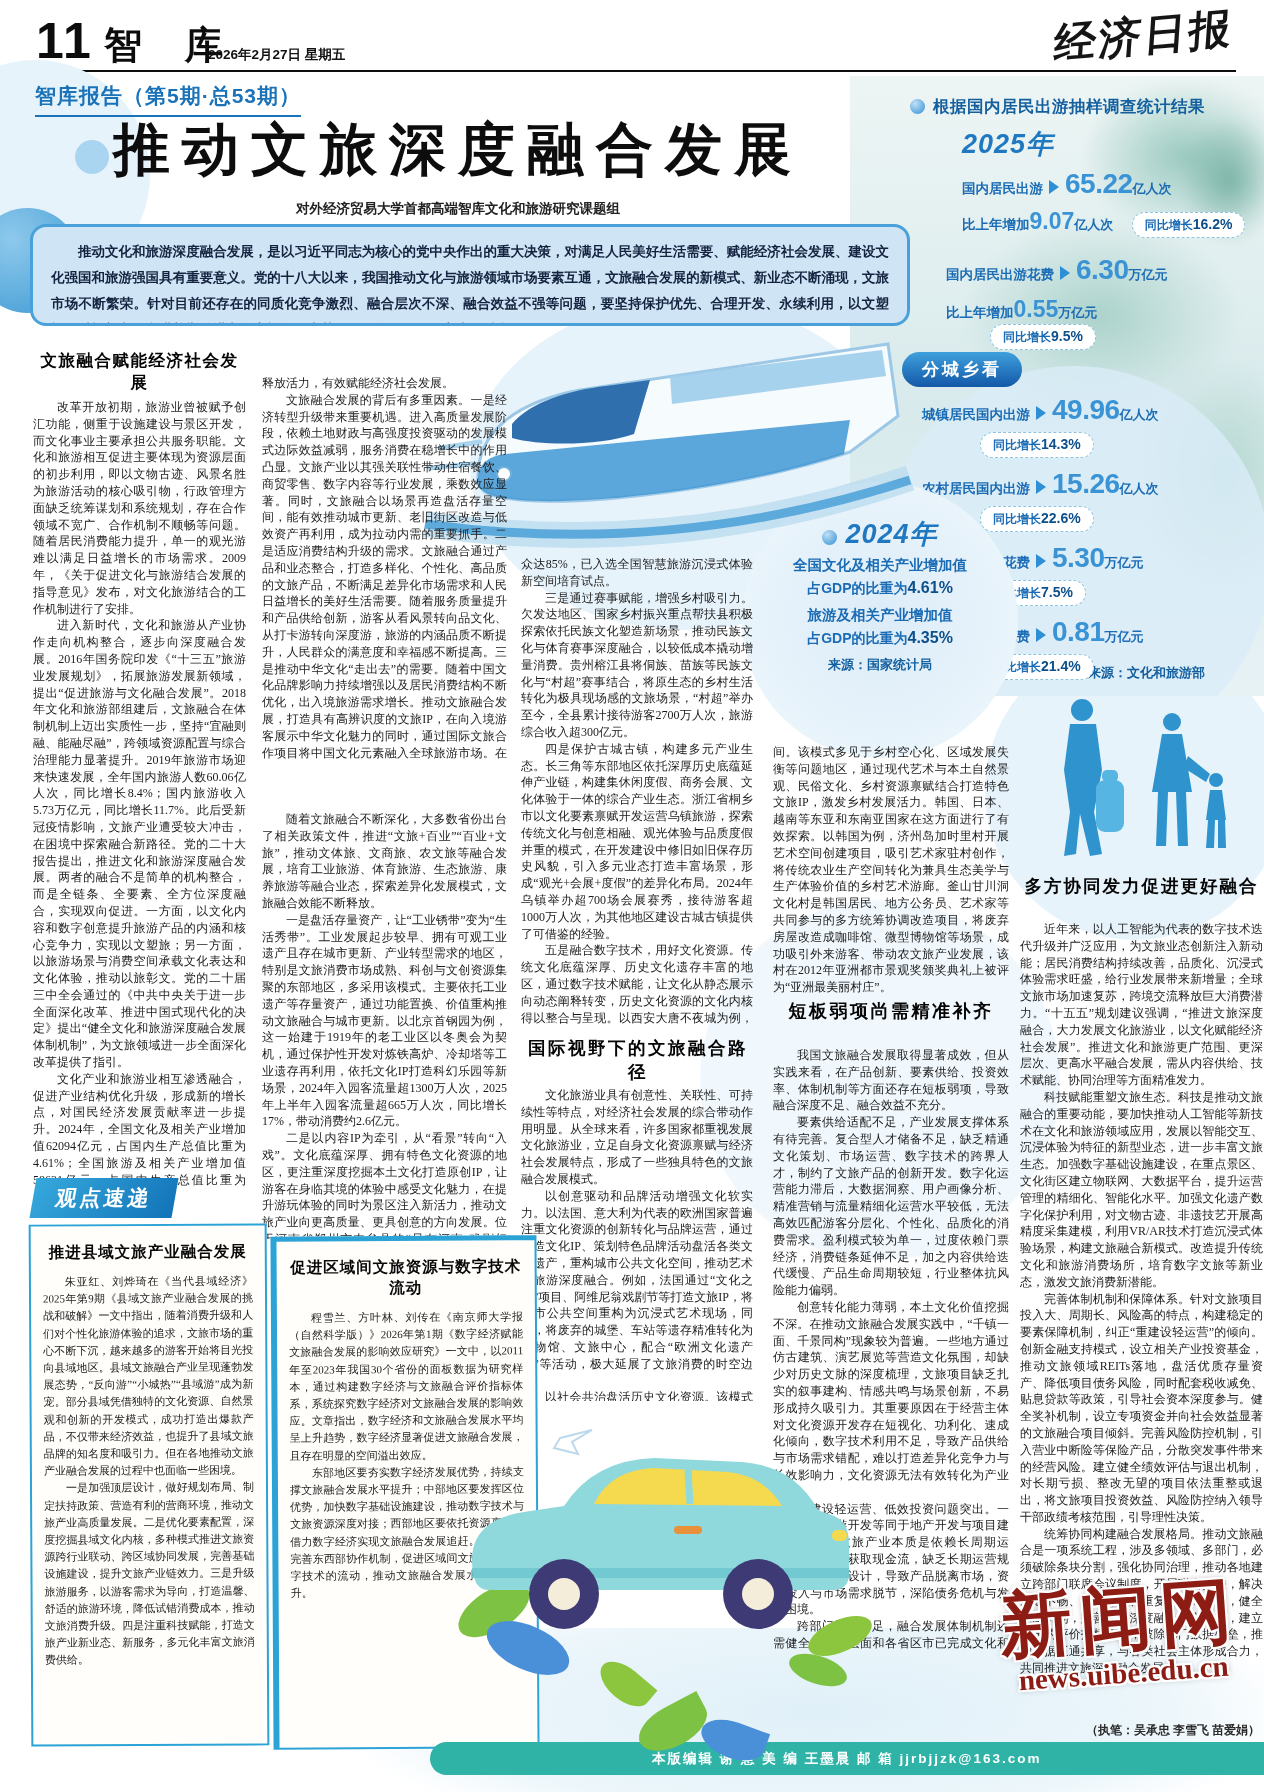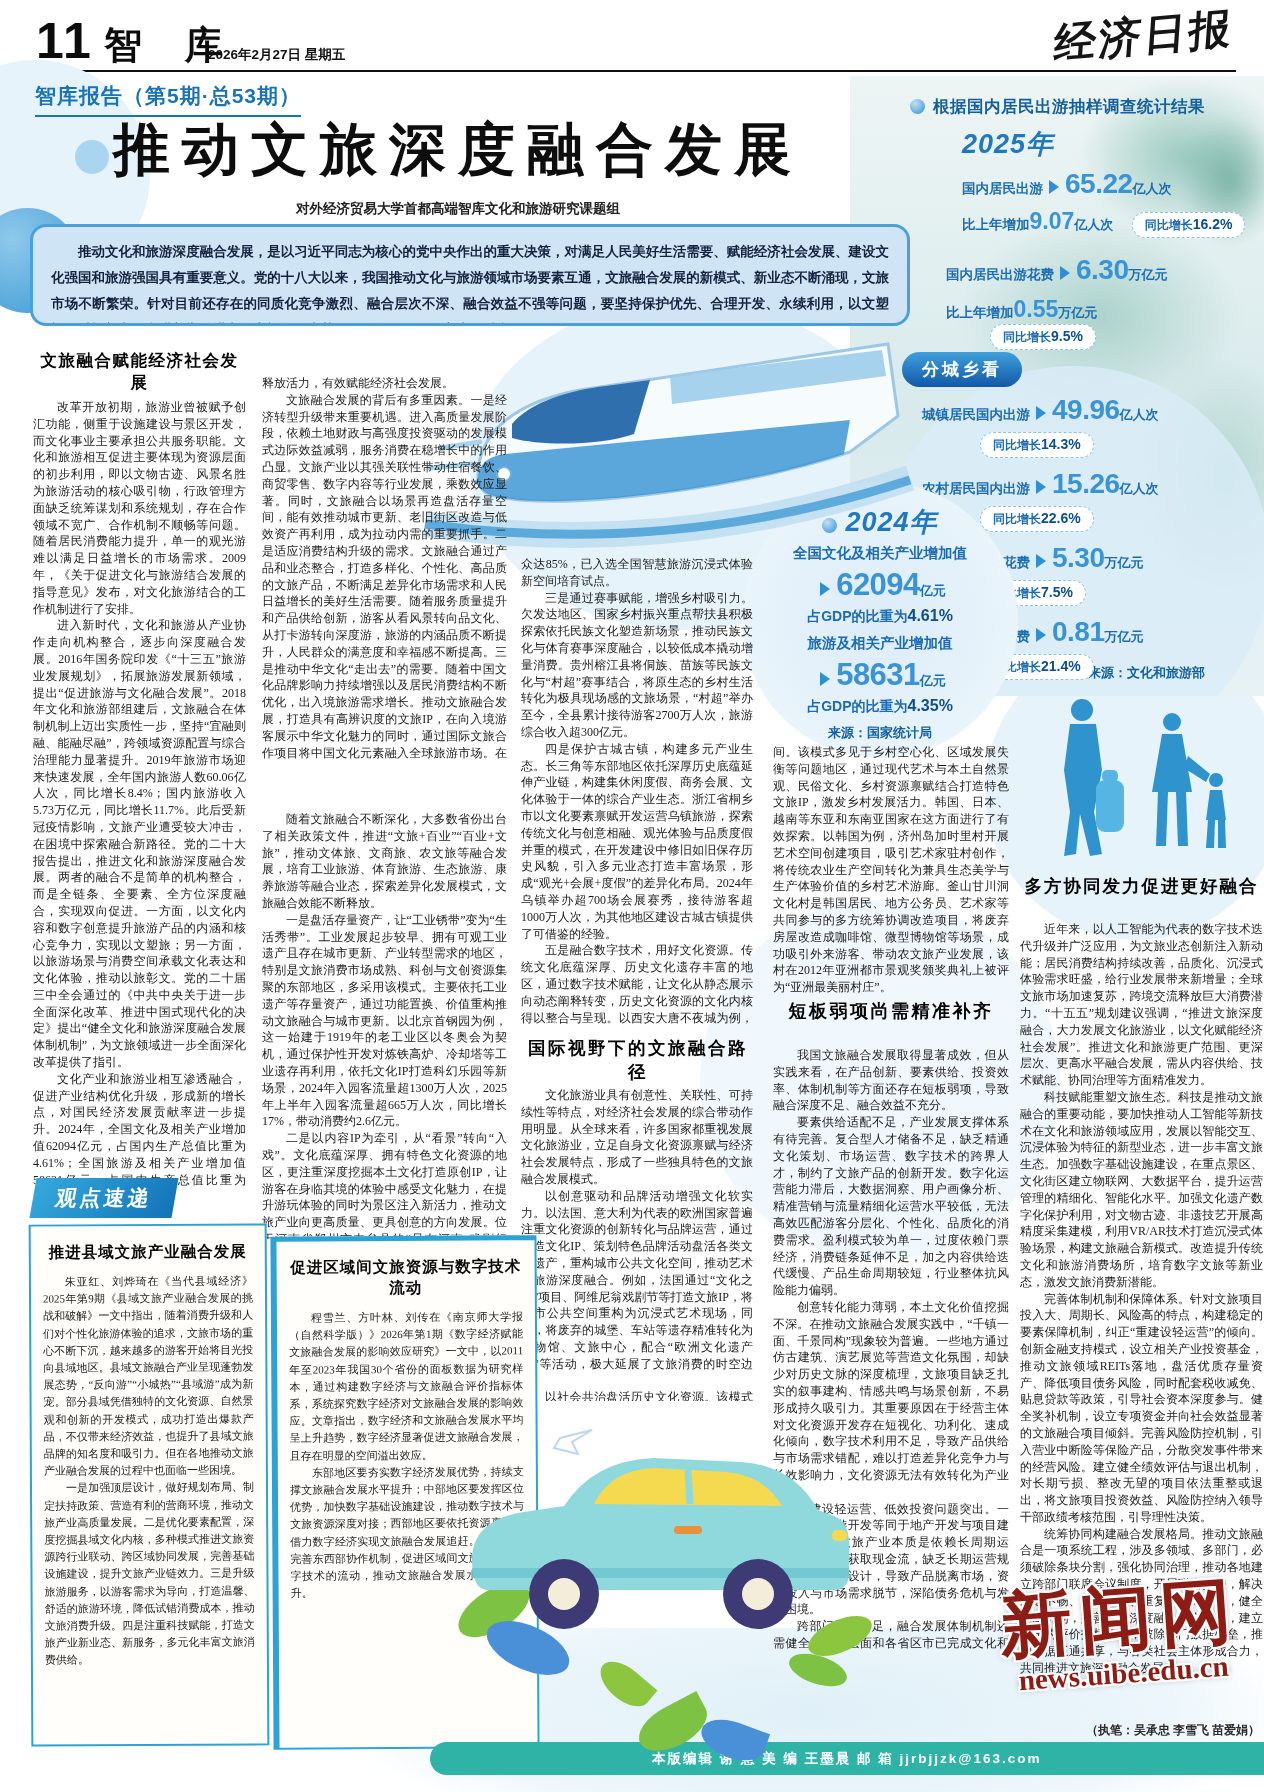--- a/index.html
+++ b/index.html
@@ -159,26 +159,24 @@
       <div class="srow"><span class="statlabel">城镇居民出游花费</span><span class="tri"></span><span class="bignum">5.30</span><span class="unit">万亿元</span></div>
       <div class="spill"><span class="pill"><span>同比增长</span><b>7.5%</b></span></div>
       <div class="srow"><span class="statlabel">农村居民出游花费</span><span class="tri"></span><span class="bignum">0.81</span><span class="unit">万亿元</span></div>
       <div class="spill"><span class="pill"><span>同比增长</span><b>21.4%</b></span></div>
     </div>
     <div class="abs src info-src">来源：文化和旅游部</div>
   </div>
 
   <div class="y24">
     <div class="y24bg"></div>
-    <div class="row yearhead" style="margin-top:12px;"><span class="dot"></span><span>2024年</span></div>
+    <div class="row yearhead" style="margin-top:24px;"><span class="dot"></span><span>2024年</span></div>
     <div class="row statlabel" style="font-size:14.5px;">全国文化及相关产业增加值</div>
-    <div class="row"><span class="tri"></span><span class="bignum" style="font-size:31px;">62094</span><span class="unit">亿元</span></div>
     <div class="row statlabel" style="font-size:14px;"><span>占GDP的比重为</span><b style="font-size:16px;color:#0d4f8b;">4.61%</b></div>
     <div class="row statlabel" style="font-size:14.5px;margin-top:8px;">旅游及相关产业增加值</div>
-    <div class="row"><span class="tri"></span><span class="bignum" style="font-size:31px;">58631</span><span class="unit">亿元</span></div>
     <div class="row statlabel" style="font-size:14px;"><span>占GDP的比重为</span><b style="font-size:16px;color:#0d4f8b;">4.35%</b></div>
     <div class="row src" style="margin-top:8px;">来源：国家统计局</div>
   </div>
 
   <svg class="abs" style="left:420px;top:328px;z-index:3;" width="495" height="230" viewBox="0 0 495 230">
     <path d="M5,196 Q250,232 490,150" stroke="#bcdcf0" stroke-width="26" fill="none" opacity=".8"></path>
     <path d="M5,196 Q250,230 490,152" stroke="#4aa0d8" stroke-width="9" fill="none" opacity=".85"></path>
     <path d="M58,152 C56,104 96,74 160,62 L468,16 L478,88 L430,124 C320,160 170,178 100,172 C72,169 59,166 58,152 Z" fill="#f6fbfe" stroke="#9cc8e6" stroke-width="3"></path>
     <path d="M92,96 C110,74 150,62 186,58 L230,52 L214,106 C180,118 120,118 92,110 Z" fill="#2f6fae"></path>
     <path d="M58,152 C58,138 66,128 86,126 L430,92 L424,126 C320,160 170,178 100,172 C72,169 59,166 58,152 Z" fill="#3f97d4" opacity=".85"></path>

